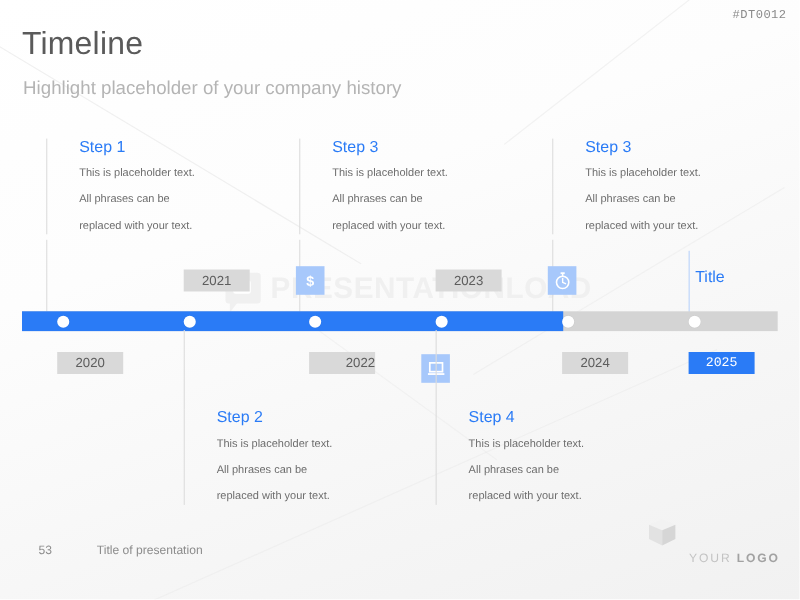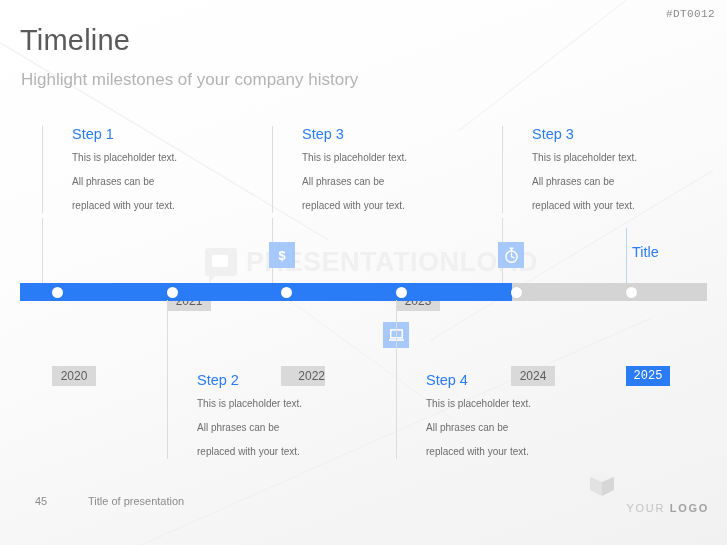--- a/index.html
+++ b/index.html
@@ -151,22 +151,21 @@
 
   
   .badge {
     position: absolute;
     height: 20px;
     line-height: 20px;
     text-align: center;
     font-size: 12px;
     background: #d9d9d9;
     color: #5d5d5d;
-    width: 44px;
-    margin-top: 46px;
+    width: 60px;
   }
   .badge.goal-badge {
     background: #2a7bf6;
     color: #ffffff;
     font-family: Liberation Mono, monospace;
   }
   .goal-label {
     position: absolute;
     font-size: 14.5px;
     color: #2a7bf6;
@@ -219,21 +218,21 @@
 
   <div class="diag diag-a"></div>
   <div class="diag diag-b"></div>
   <div class="diag diag-c"></div>
   <div class="diag diag-d"></div>
   <div class="diag diag-e"></div>
 
   <div class="doc-id">#DT0012</div>
 
   <div class="title">Timeline</div>
-  <div class="subtitle">Highlight milestones of your company history</div>
+  <div class="subtitle">Highlight placeholder of your company history</div>
 
   <div class="watermark">
     <div class="wm-bubble"></div>
     <div class="wm-text">PRESENTATIONLOAD</div>
   </div>
 
   <div class="step" style="left:42px; top:126px;">
     <div class="step-title">Step 1</div>
     <div class="step-line">This is placeholder text.</div>
     <div class="step-line">All phrases can be</div>
@@ -312,21 +311,21 @@
     <div class="step-line last">replaced with your text.</div>
   </div>
 
   <div class="step" style="left:396px; top:372px;">
     <div class="step-title">Step 4</div>
     <div class="step-line">This is placeholder text.</div>
     <div class="step-line">All phrases can be</div>
     <div class="step-line last">replaced with your text.</div>
   </div>
 
-  <div class="footer-page">45</div>
+  <div class="footer-page">53</div>
   <div class="footer-title">Title of presentation</div>
 
   <div class="logo-wrap">
     <svg class="logo-cube" viewBox="0 0 26 27" aria-hidden="true">
       <polygon points="13,1 25,6 13,11 1,6" fill="#f2f2f2"></polygon>
       <polygon points="1,6 13,11 13,25 1,19" fill="#e2e2e2"></polygon>
       <polygon points="25,6 13,11 13,25 25,19" fill="#d6d6d6"></polygon>
     </svg>
     <div class="logo-text"><span>YOUR </span><b>LOGO</b></div>
   </div>

